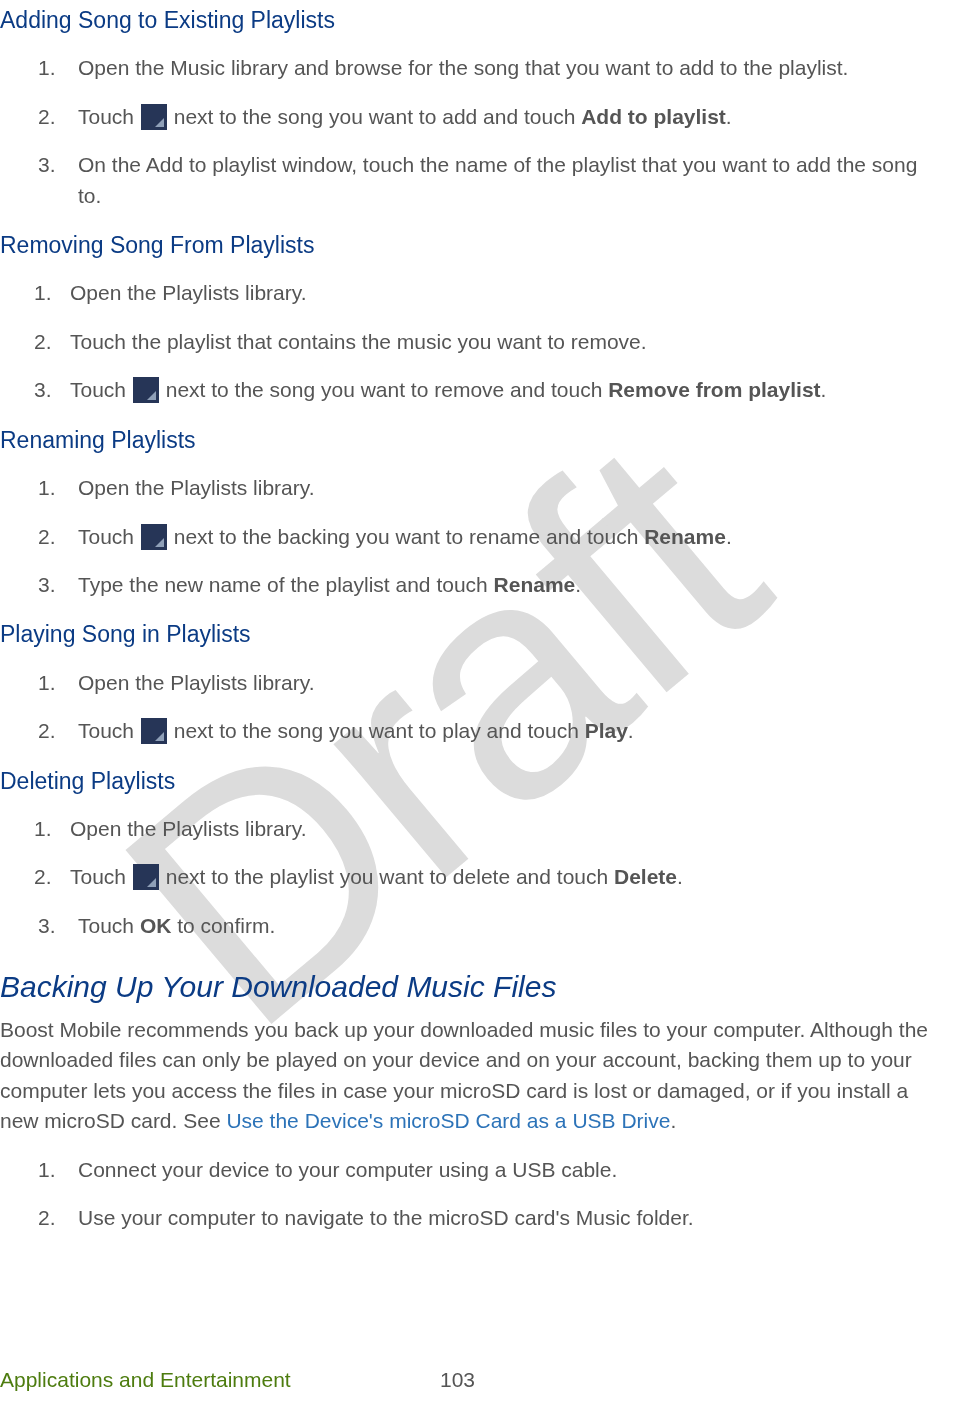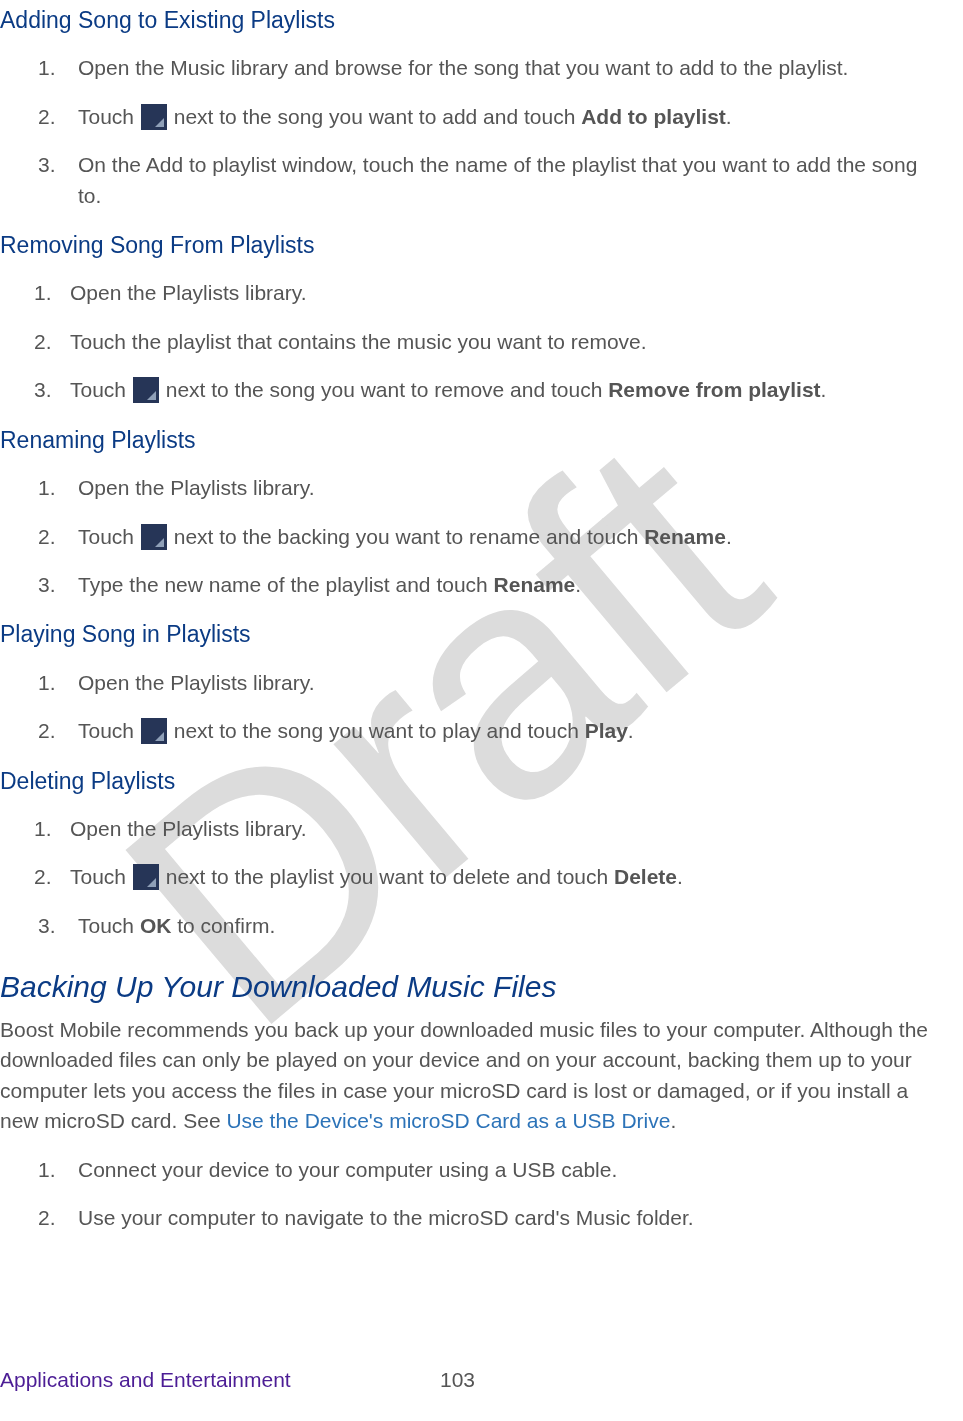--- a/index.html
+++ b/index.html
@@ -105,21 +105,21 @@
     color: #2c73b8;
   }
   .footer {
     position: absolute;
     bottom: 30px;
     left: 0;
     width: 100%;
   }
   .footer-chapter {
     display: inline-block;
-    color: #4c1d95;
+    color: #4d7c0f;
   }
   .footer-page {
     position: absolute;
     left: 440px;
     color: #555;
   }
 </style>
 </head>
 <body>
 

